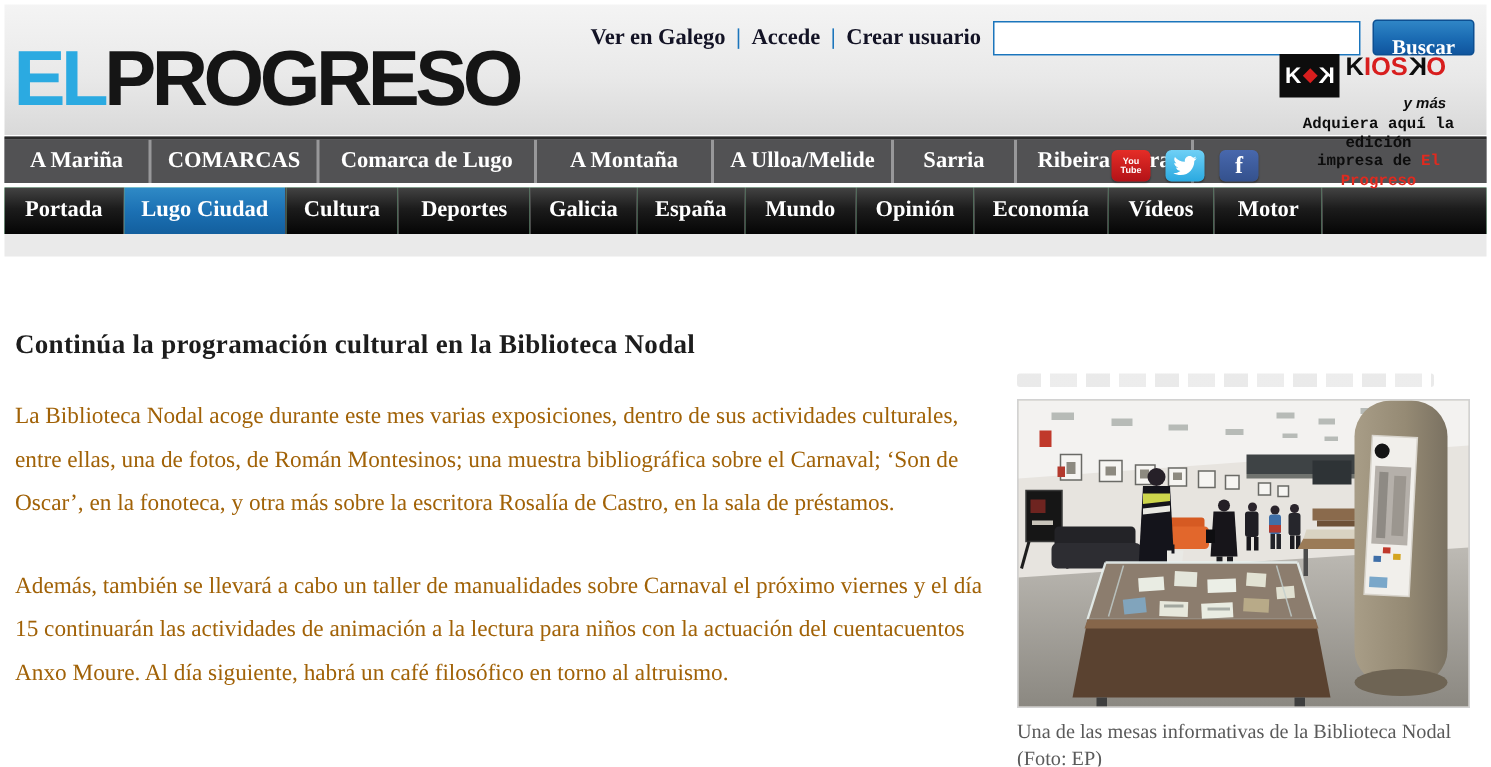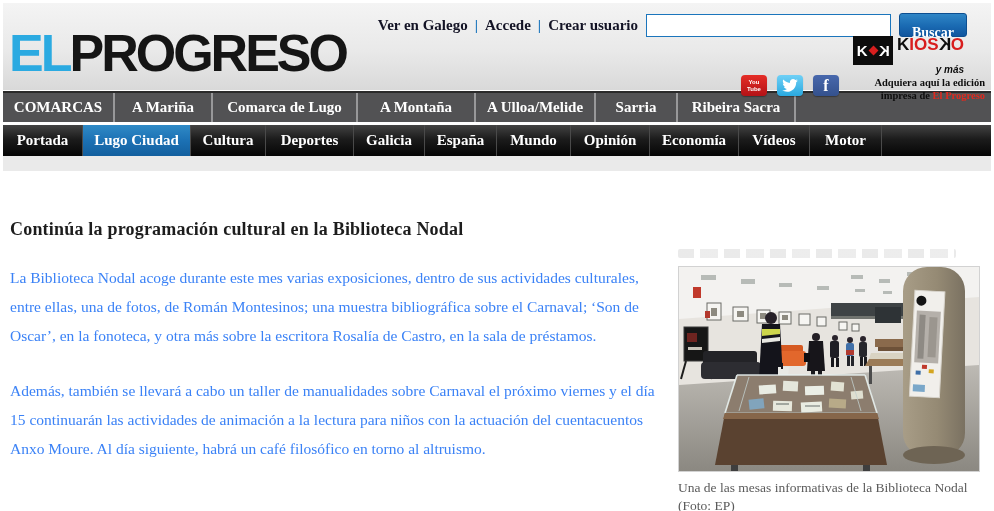--- a/index.html
+++ b/index.html
@@ -9,21 +9,21 @@
 
   
   .header { margin:3px 3px 0 3px; height:87px; position:relative;
     background:linear-gradient(180deg,#f4f4f4 0%,#e9e9e9 55%,#d9d9d9 100%); }
   .logo { position:absolute; left:6px; top:24px;
     font-family:"Liberation Sans","DejaVu Sans",sans-serif;
     font-weight:bold; font-size:52px; letter-spacing:-3px; line-height:1; }
   .logo .el { color:#2BAAE1; }
   .logo .rest { color:#151515; }
 
-  .topbar { position:absolute; right:24px; top:10px; display:flex; align-items:center; gap:8px; }
+  .topbar { position:absolute; right:8px; top:10px; display:flex; align-items:center; gap:8px; }
   .topbar .links { display:flex; align-items:center; gap:7px;
     font-weight:bold; font-size:15px; color:#131325; }
   .topbar .links a { color:#131325; text-decoration:none; cursor:pointer; }
   .topbar .sep { color:#1b75bc; font-weight:bold; }
   .search-input { width:245px; height:23px; border:1px solid #1b75bc; background:#ffffff;
     outline:none; padding:0 6px; font-size:14px; }
   .search-btn { height:23px; padding:11px 12px; border:1px solid #0d4f91; border-radius:3px;
     background:linear-gradient(180deg,#318ac8 0%,#2f86c6 0%,#1a6ab2 55%,#10559e 100%);
     color:#ffffff; font-weight:bold; font-size:14px;
     font-family:"Liberation Serif",serif; cursor:pointer; }
@@ -46,22 +46,22 @@
     font-family:"Liberation Sans",sans-serif; font-weight:bold; font-size:15px; }
   .kbox .diamond { width:7px; height:7px; background:#d81e1e; transform:rotate(45deg);
     display:inline-block; }
   .kbox .kflip { display:inline-block; transform:scaleX(-1); }
   .kname { font-family:"Liberation Sans",sans-serif; font-weight:bold; font-size:17px;
     line-height:1; letter-spacing:0; }
   .kname .blk { color:#0d0d0d; } .kname .red { color:#d81e1e; }
   .kname .kflip { display:inline-block; transform:scaleX(-1); }
   .ymas { font-family:"Liberation Sans",sans-serif; font-style:italic; font-weight:bold;
     font-size:10px; color:#0d0d0d; text-align:right; margin-top:11px; }
-  .ktag { font-family:Liberation Serif, serif; font-weight:bold; font-size:10.5px;
-    color:#0d0d0d; text-align:right; line-height:1.2; margin-top:2px; }
+  .ktag { font-family:Liberation Mono, monospace; font-weight:bold; font-size:10.5px;
+    color:#0d0d0d; text-align:center; line-height:1.2; margin-top:2px; }
   .ktag .brand-red { color:#e02a1f; }
 
   
   .nav1 { margin:1px 3px 0 3px; height:31px; background:#98989a; display:flex;
     border-top:2px solid #2a2a2a; }
   .nav1 .item { background:#525254; color:#ffffff; font-weight:bold; font-size:15px;
     display:flex; align-items:center; justify-content:center; cursor:pointer;
     margin-right:2px; }
   .nav1 .filler { flex:1; background:#525254; margin-right:0; cursor:default; }
 
@@ -72,21 +72,21 @@
   .nav2 .item.active { background:linear-gradient(180deg,#2f8ac6 0%,#1c71b4 50%,#135f9e 100%); }
   .nav2 .filler { flex:1; background:linear-gradient(180deg,#434343 0%,#1c1c1c 45%,#050505 100%);
     border-right:none; cursor:default; }
 
   .substrip { margin:0 3px; height:15px; background:#eaeaea; }
 
   
   .main { padding:28px 14px 0 10px; display:flex; gap:20px;margin-top:20px; }
   .article-col { width:660px; }
   .headline { font-size:18px; font-weight:bold; color:#1d1d1d; letter-spacing:.2px; }
-  .para { margin-top:23px; font-size:15.5px; color:#3b82f6; line-height:29px; }
+  .para { margin-top:23px; font-size:15.5px; color:#a16207; line-height:29px; }
   .para + .para { margin-top:26px; }
 
   .photo-col { width:302px; }
   .ghost-line { height:9px; width:92%; margin:30px 0 8px 0; border-radius:2px; opacity:.55;
     background:repeating-linear-gradient(90deg,#d9d9d9 0 16px,transparent 16px 22px,
       #dedede 22px 40px,transparent 40px 46px); }
   .photo-frame { width:302px; height:206px; border:1px solid #d2d2d2; background:#cfccc6; }
   .caption { margin-top:7px; font-size:13.5px; color:#5a5a5a; line-height:1.35; }
 </style>
 </head>
@@ -138,22 +138,22 @@
         </div>
         <div class="ktag">
           <span>Adquiera aquí la edición</span><br>
           <span>impresa de </span><span class="brand-red">El Progreso</span>
         </div>
       </div>
     </div>
   </div>
 
   <div class="nav1">
+    <div class="item" style="width:96px">A Mariña</div>
     <div class="item" style="width:110px">COMARCAS</div>
-    <div class="item" style="width:96px">A Mariña</div>
     <div class="item" style="width:143px">Comarca de Lugo</div>
     <div class="item" style="width:116px">A Montaña</div>
     <div class="item" style="width:118px">A Ulloa/Melide</div>
     <div class="item" style="width:80px">Sarria</div>
     <div class="item" style="width:116px">Ribeira Sacra</div>
     <div class="item filler"></div>
   </div>
 
   <div class="nav2">
     <div class="item" style="width:80px">Portada</div>

